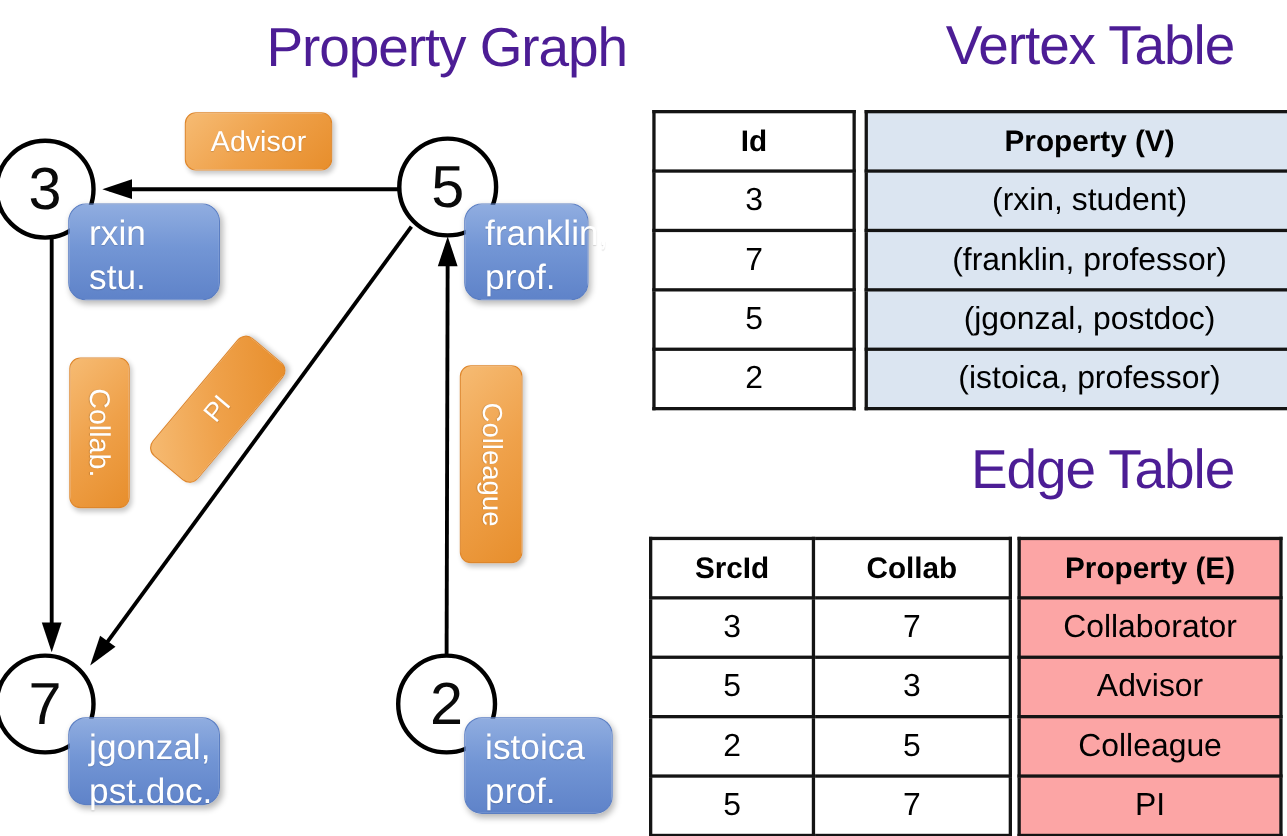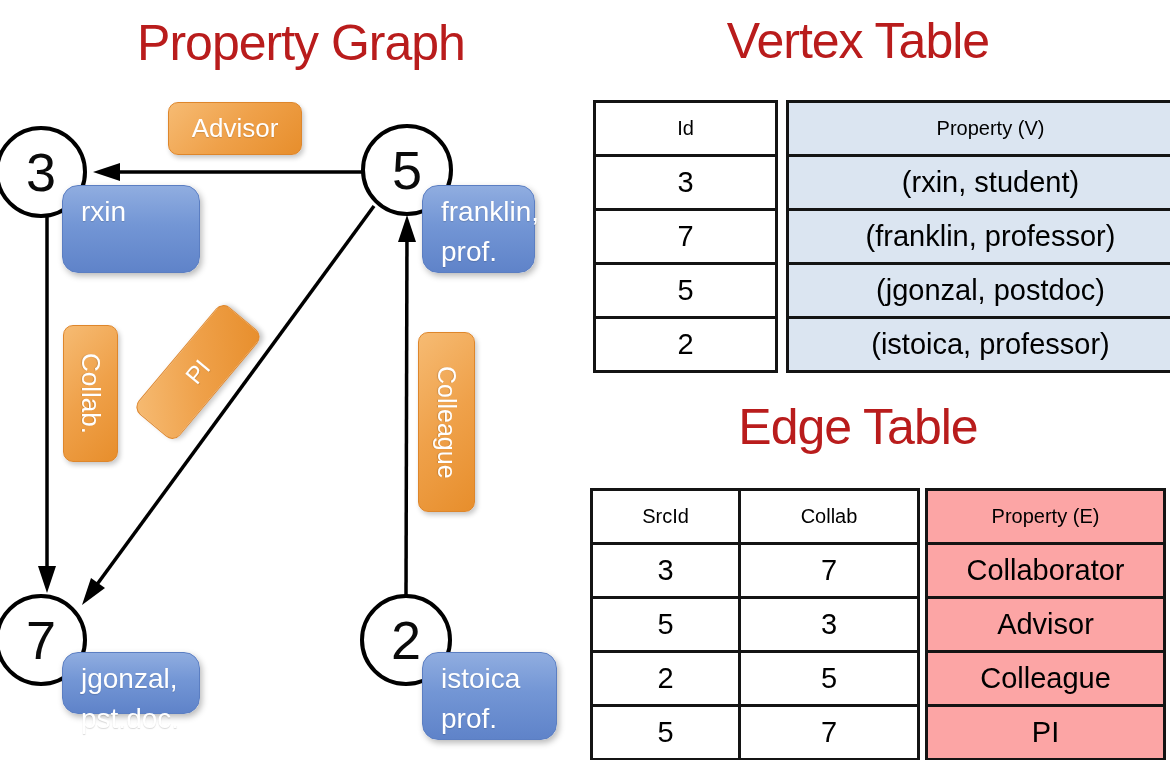--- a/index.html
+++ b/index.html
@@ -2,22 +2,22 @@
 <html><head>
 <meta charset="utf-8">
 <style>
   html,body{margin:0;padding:0;background:#fff;}
   *{box-sizing:border-box;}
   #stage{
     position:relative;width:1170px;height:760px;overflow:hidden;background:#ffffff;
     font-family:"Liberation Sans", sans-serif;color:#000;
   }
   .title{
-    position:absolute;text-align:center;font-size:50px;font-weight:300;
-    letter-spacing:-1px;color:#b91c1c;white-space:nowrap;padding-left:32px;
+    position:absolute;text-align:right;font-size:50px;font-weight:300;
+    letter-spacing:-1px;color:#4c1d95;white-space:nowrap;padding-left:32px;
   }
   #pg-title{left:0;top:14px;width:570px;}
   #vt-title{left:562px;top:12px;width:560px;}
   #et-title{left:562px;top:398px;width:560px;}
 
   
   #edges-svg{position:absolute;left:0;top:0;}
   .node{
     position:absolute;width:92px;height:92px;border:4px solid #000;border-radius:50%;
     background:#fff;display:flex;align-items:center;justify-content:center;
@@ -26,26 +26,26 @@
   #node-3{left:-5px;top:126px;}
   #node-5{left:361px;top:124px;}
   #node-7{left:-5px;top:594px;}
   #node-2{left:360px;top:594px;}
 
   .vlabel{
     position:absolute;border-radius:16px;color:#fff;
     background:linear-gradient(180deg,#90ade0 0%,#7396d5 45%,#5f83c9 100%);
     border:1px solid #5b7ec2;
     box-shadow:2px 3px 6px rgba(0,0,0,.28);
-    font-size:28px;font-weight:300;line-height:40px;padding:6px 0 0 18px;
+    font-size:32px;font-weight:300;line-height:40px;padding:6px 0 0 18px;
     text-shadow:0 1px 1px rgba(0,0,0,.15);
   }
   #vlabel-3{left:62px;top:185px;width:138px;height:88px;}
   #vlabel-5{left:422px;top:185px;width:113px;height:88px;}
-  #vlabel-7{left:62px;top:652px;width:138px;height:62px;}
+  #vlabel-7{left:62px;top:652px;width:138px;height:80px;}
   #vlabel-2{left:422px;top:652px;width:135px;height:88px;}
 
   .elabel{
     position:absolute;color:#fff;border-radius:10px;
     background:linear-gradient(135deg,#f6bb73 0%,#efa14a 50%,#e78e2c 100%);
     border:1px solid #de862b;
     box-shadow:2px 3px 5px rgba(0,0,0,.22);
     display:flex;align-items:center;justify-content:center;
     font-size:26px;font-weight:300;
     text-shadow:0 1px 1px rgba(0,0,0,.15);
@@ -54,21 +54,21 @@
   #elabel-collab{left:63px;top:325px;width:55px;height:137px;writing-mode:vertical-rl;}
   #elabel-colleague{left:418px;top:332px;width:57px;height:180px;writing-mode:vertical-rl;font-size:25px;}
   #elabel-pi{left:128px;top:345px;width:140px;height:54px;transform:rotate(-50deg);font-size:24px;}
 
   
   table{border-collapse:collapse;position:absolute;table-layout:fixed;}
   td{
     border:3px solid #141414;text-align:center;vertical-align:middle;
     height:54px;font-size:29px;font-weight:400;padding:0;white-space:nowrap;
   }
-  td.hdr{font-weight:normal;font-size:20px;}
+  td.hdr{font-weight:bold;font-size:27px;}
   .bluefill{background:#dbe5f1;}
   .tanfill{background:#fca5a5;}
 
   #vt-id{left:593px;top:100px;width:185px;}
   #vt-prop{left:786px;top:100px;width:409px;}
   #et-srcdst{left:590px;top:488px;width:327px;}
   #et-prop{left:925px;top:488px;width:241px;}
 </style>
 </head>
 <body>
@@ -103,20 +103,21 @@
   <div class="elabel" id="elabel-pi">PI</div>
   <div class="elabel" id="elabel-colleague">Colleague</div>
 
   <div class="node" id="node-3">3</div>
   <div class="node" id="node-5">5</div>
   <div class="node" id="node-7">7</div>
   <div class="node" id="node-2">2</div>
 
   <div class="vlabel" id="vlabel-3">
     <div>rxin</div>
+    <div>stu.</div>
   </div>
   <div class="vlabel" id="vlabel-5">
     <div>franklin,</div>
     <div>prof.</div>
   </div>
   <div class="vlabel" id="vlabel-7">
     <div>jgonzal,</div>
     <div>pst.doc.</div>
   </div>
   <div class="vlabel" id="vlabel-2">

